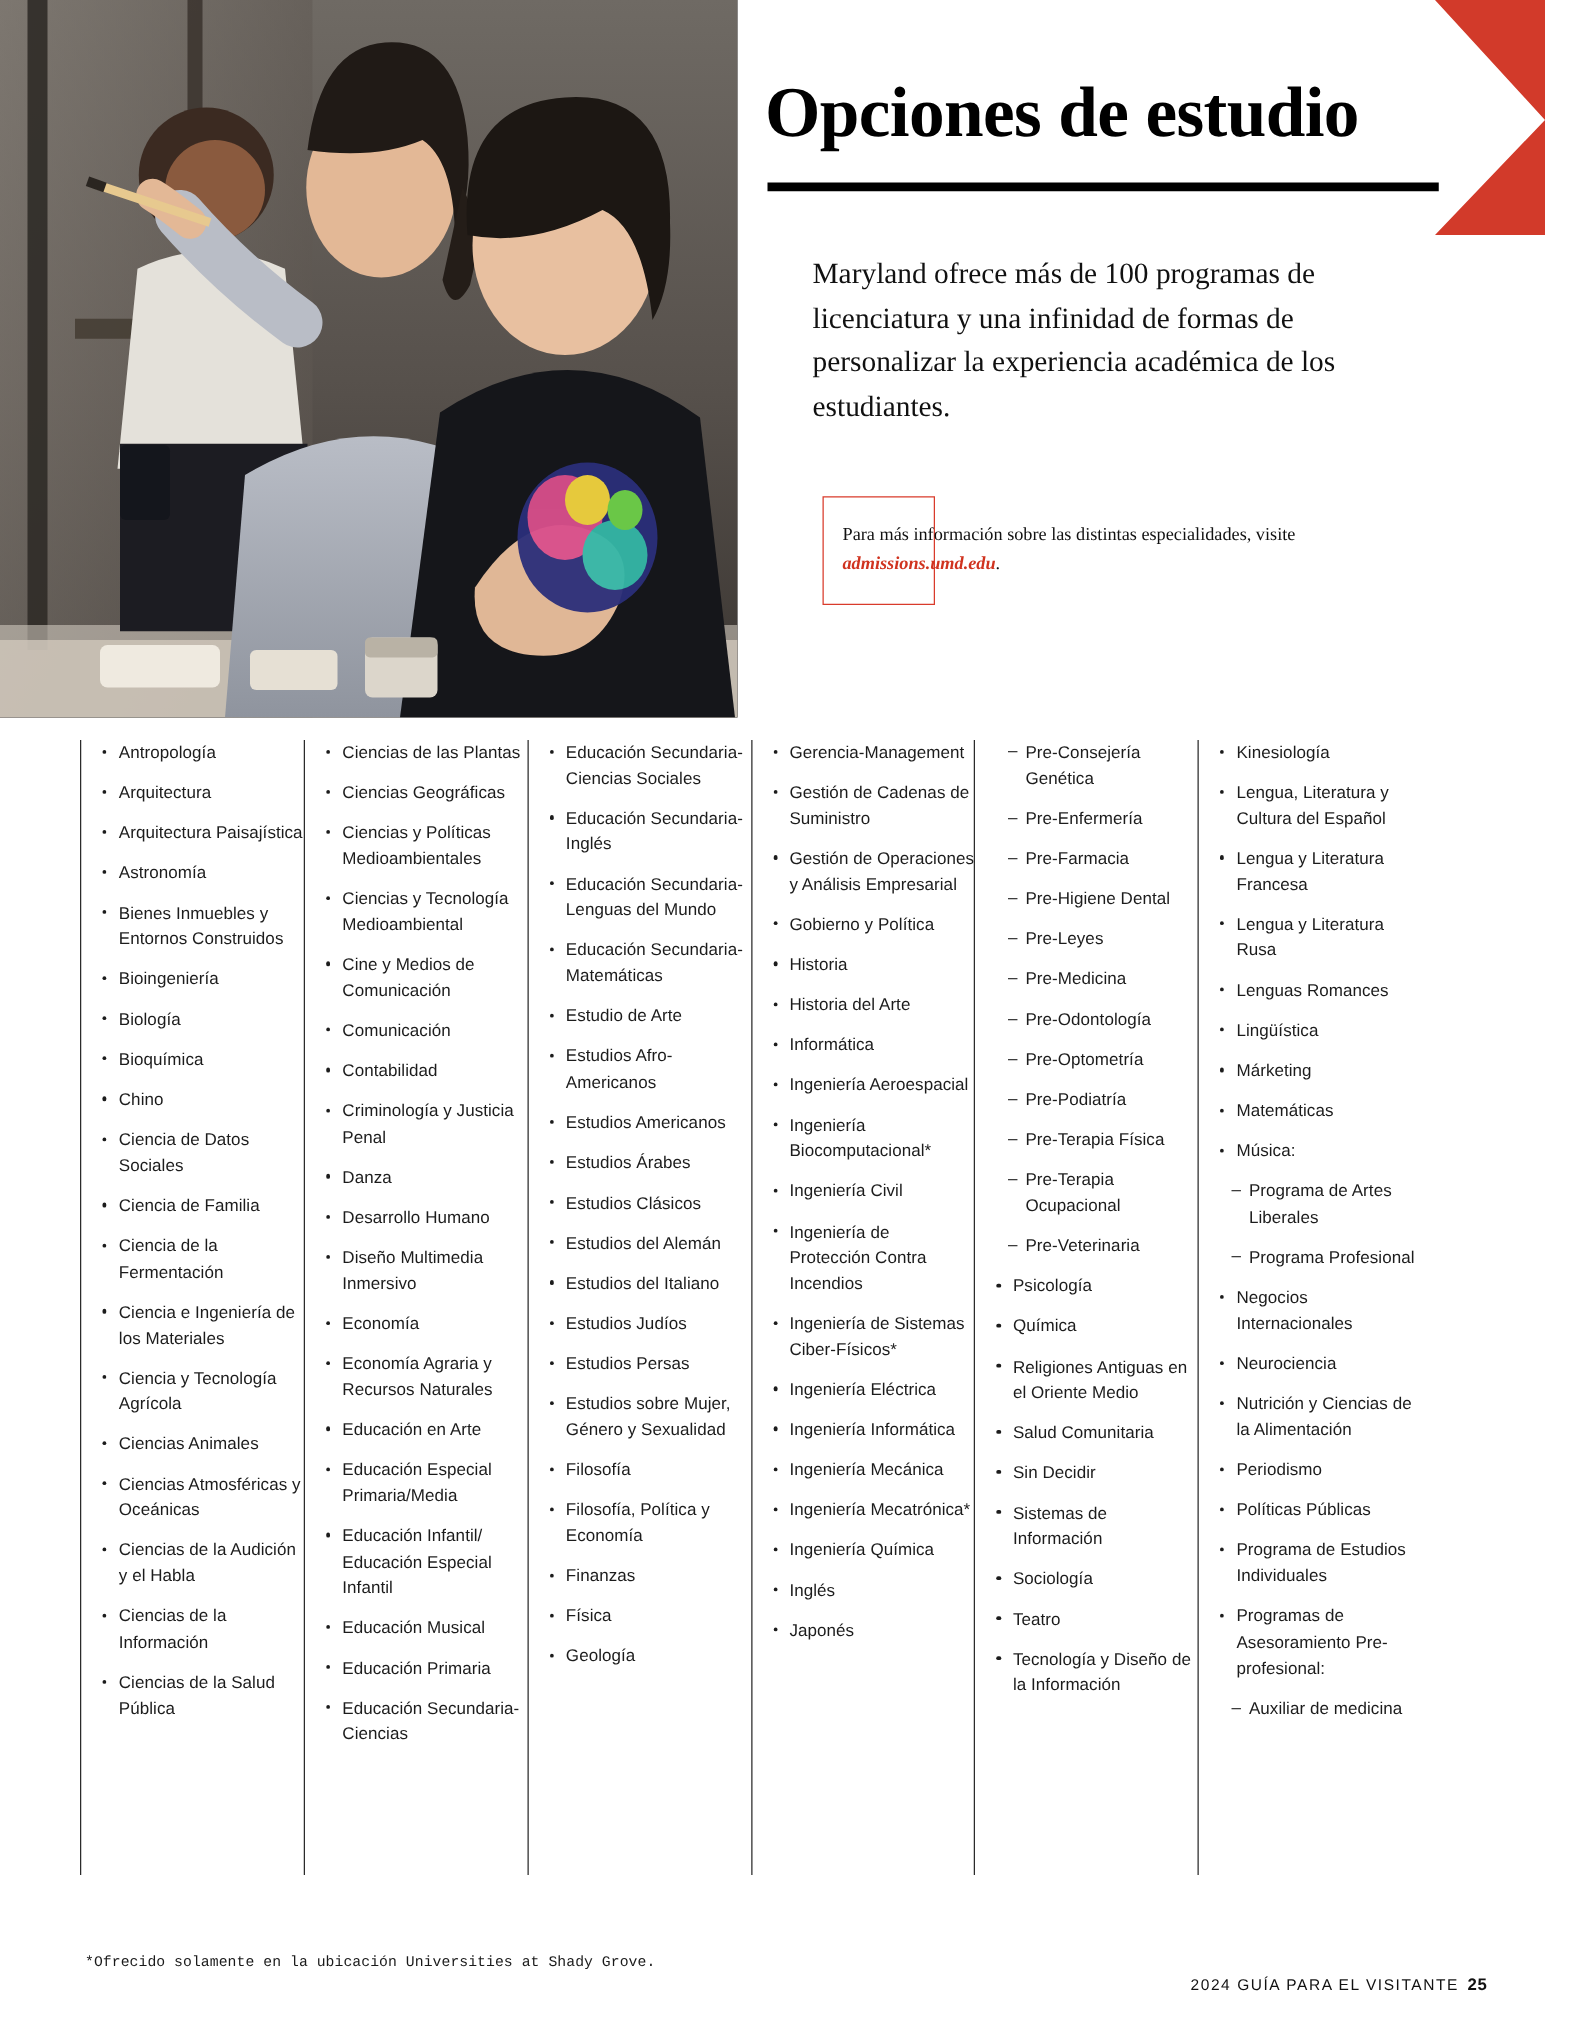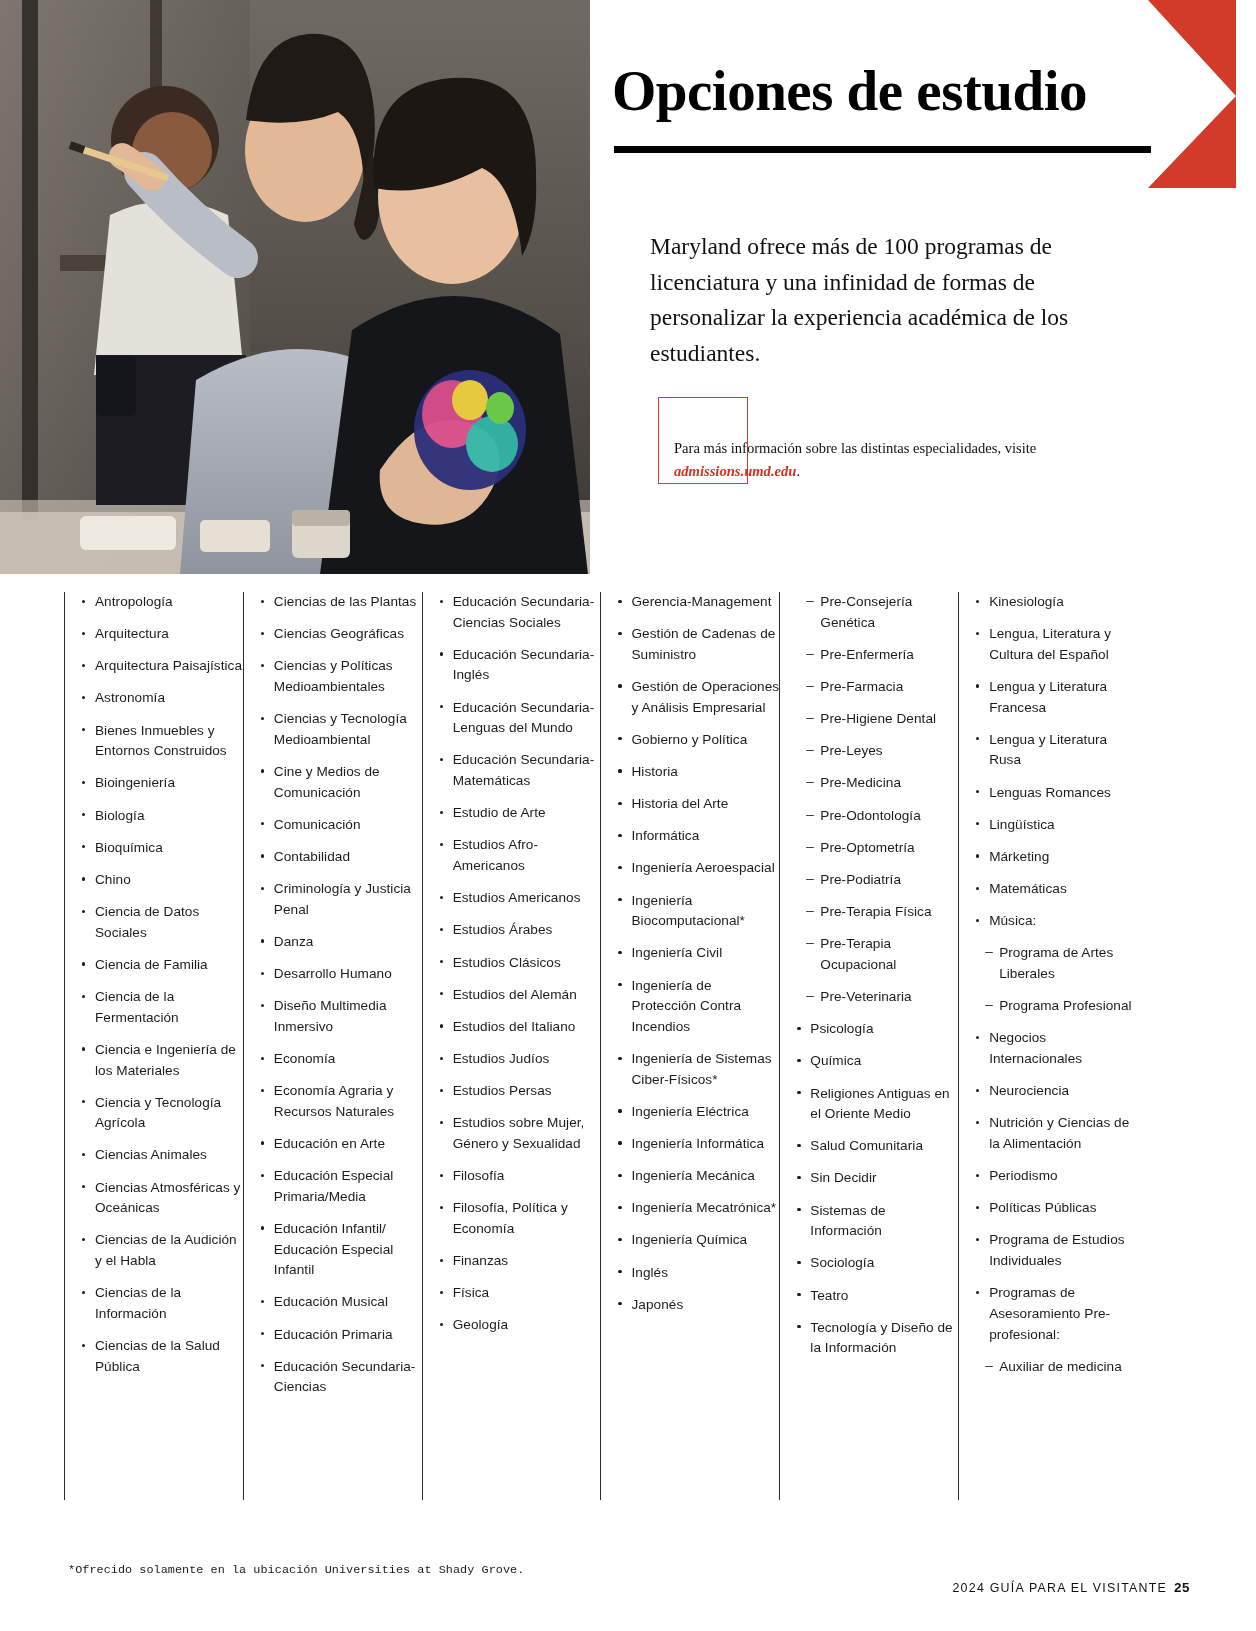--- a/index.html
+++ b/index.html
@@ -56,21 +56,21 @@
     line-height:1;
   }
   .title-rule{
     position:absolute;
     left:10px; top:146px;
     width:537px; height:7px;
     background:#000;
   }
   .lead{
     position:absolute;
-    left:46px; top:229px;
+    left:46px; top:202px;
     width:470px;
     font-family:"Liberation Serif", serif;
     font-size:23.5px;
     line-height:1.52;
     color:#111;
   }
 
   
   .callout-wrap{
     position:absolute;
@@ -84,36 +84,36 @@
     border:1.6px solid #d93b2b;
   }
   .callout-text{
     position:absolute;
     left:24px; top:27px;
     width:420px;
     font-family:"Liberation Serif", serif;
     font-size:14.6px;
     line-height:1.58;
     color:#111;
-    margin-top:20px;
   }
   .callout-text .url{
     color:#d0331f;
     font-weight:700;
     font-style:italic;
   }
 
   
   .programs{
     position:absolute;
     left:0; top:592px;
     width:1201px;
     display:flex;
     padding:0 64px 0 64px;
     box-sizing:border-box;
+    justify-content:flex-end;
   }
   .col{
     position:relative;
     width:186px;
     box-sizing:border-box;
     padding-left:16px;
     border-left:1px solid #2b2b2b;
     min-height:908px;
   }
   .col:first-child{}

